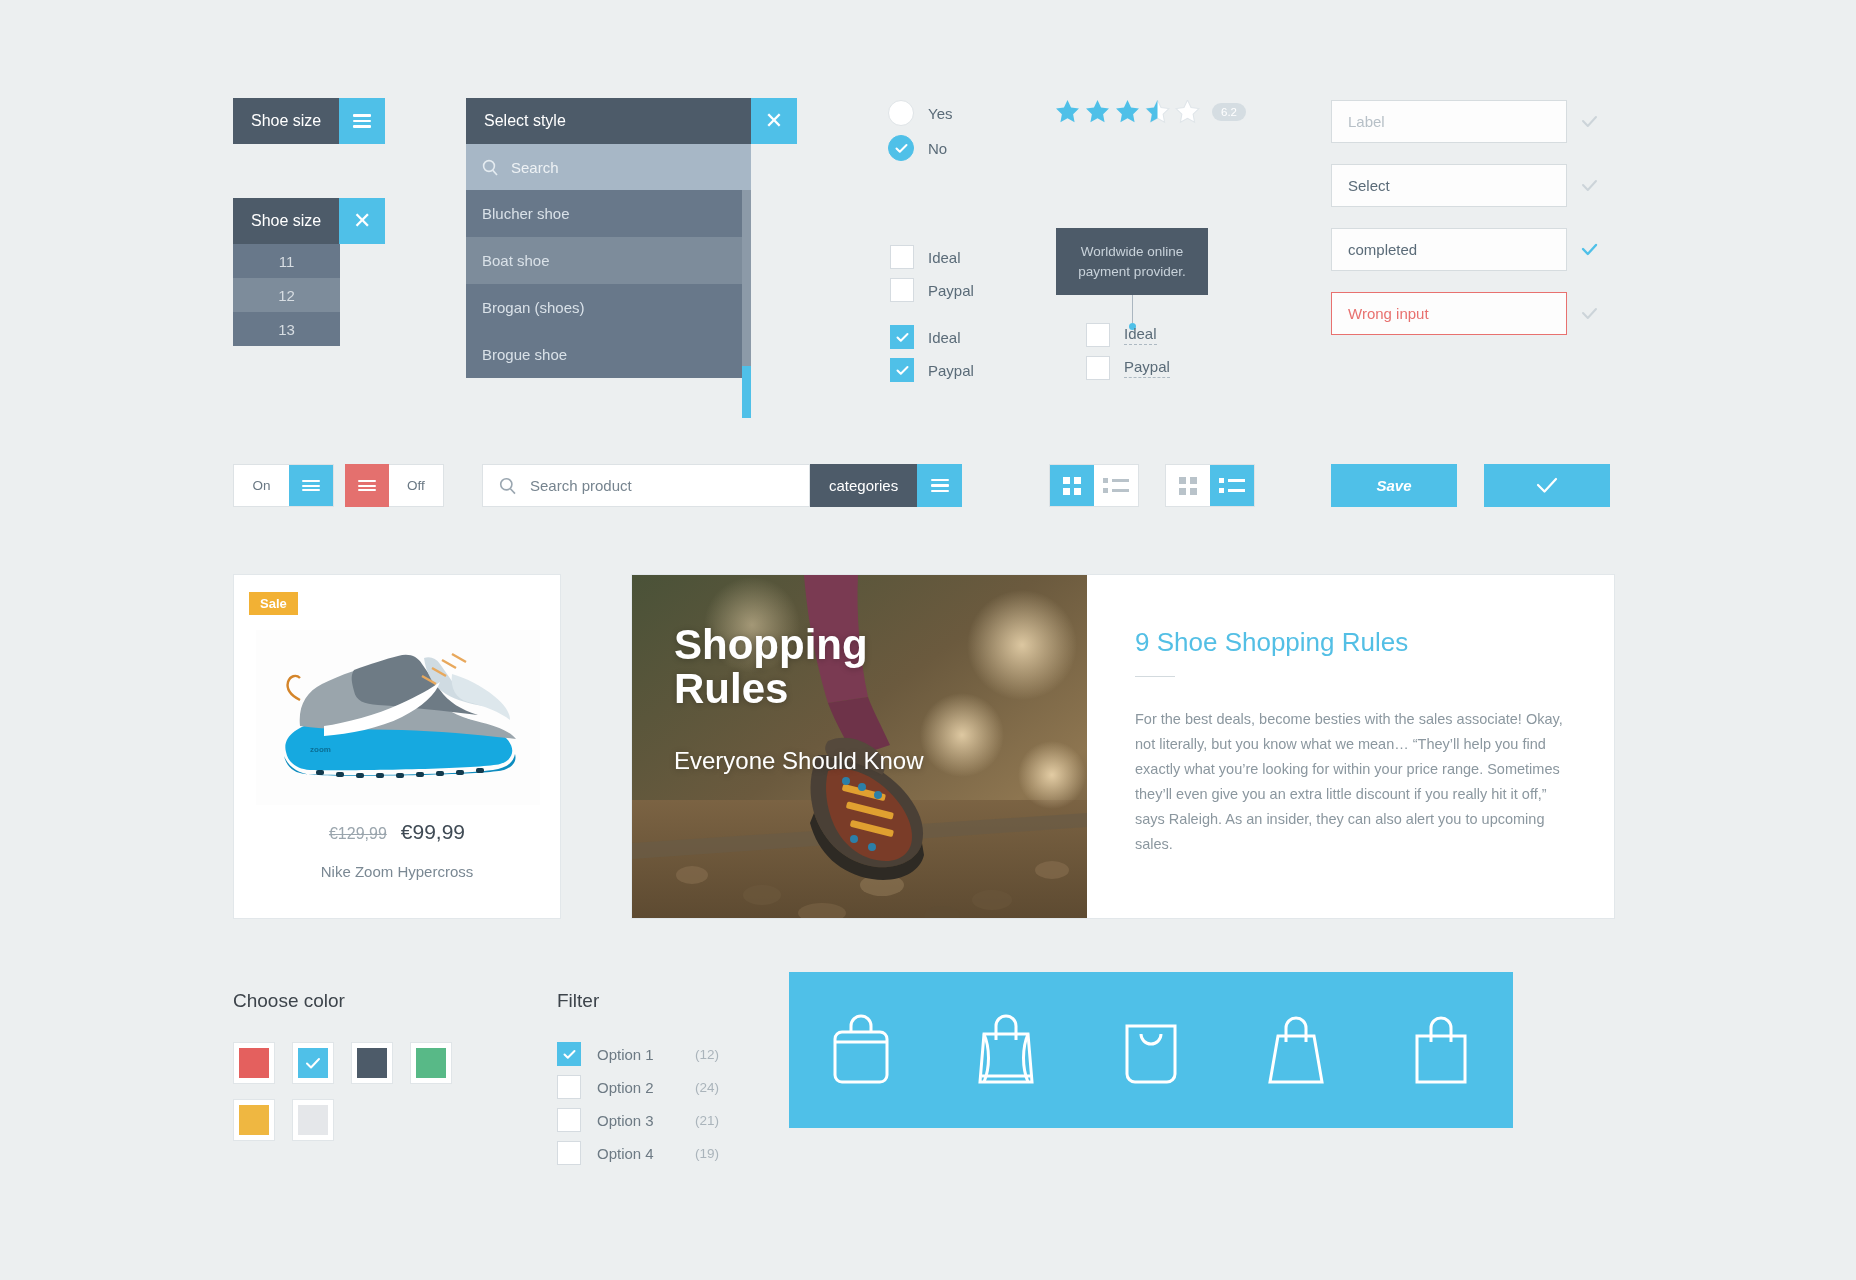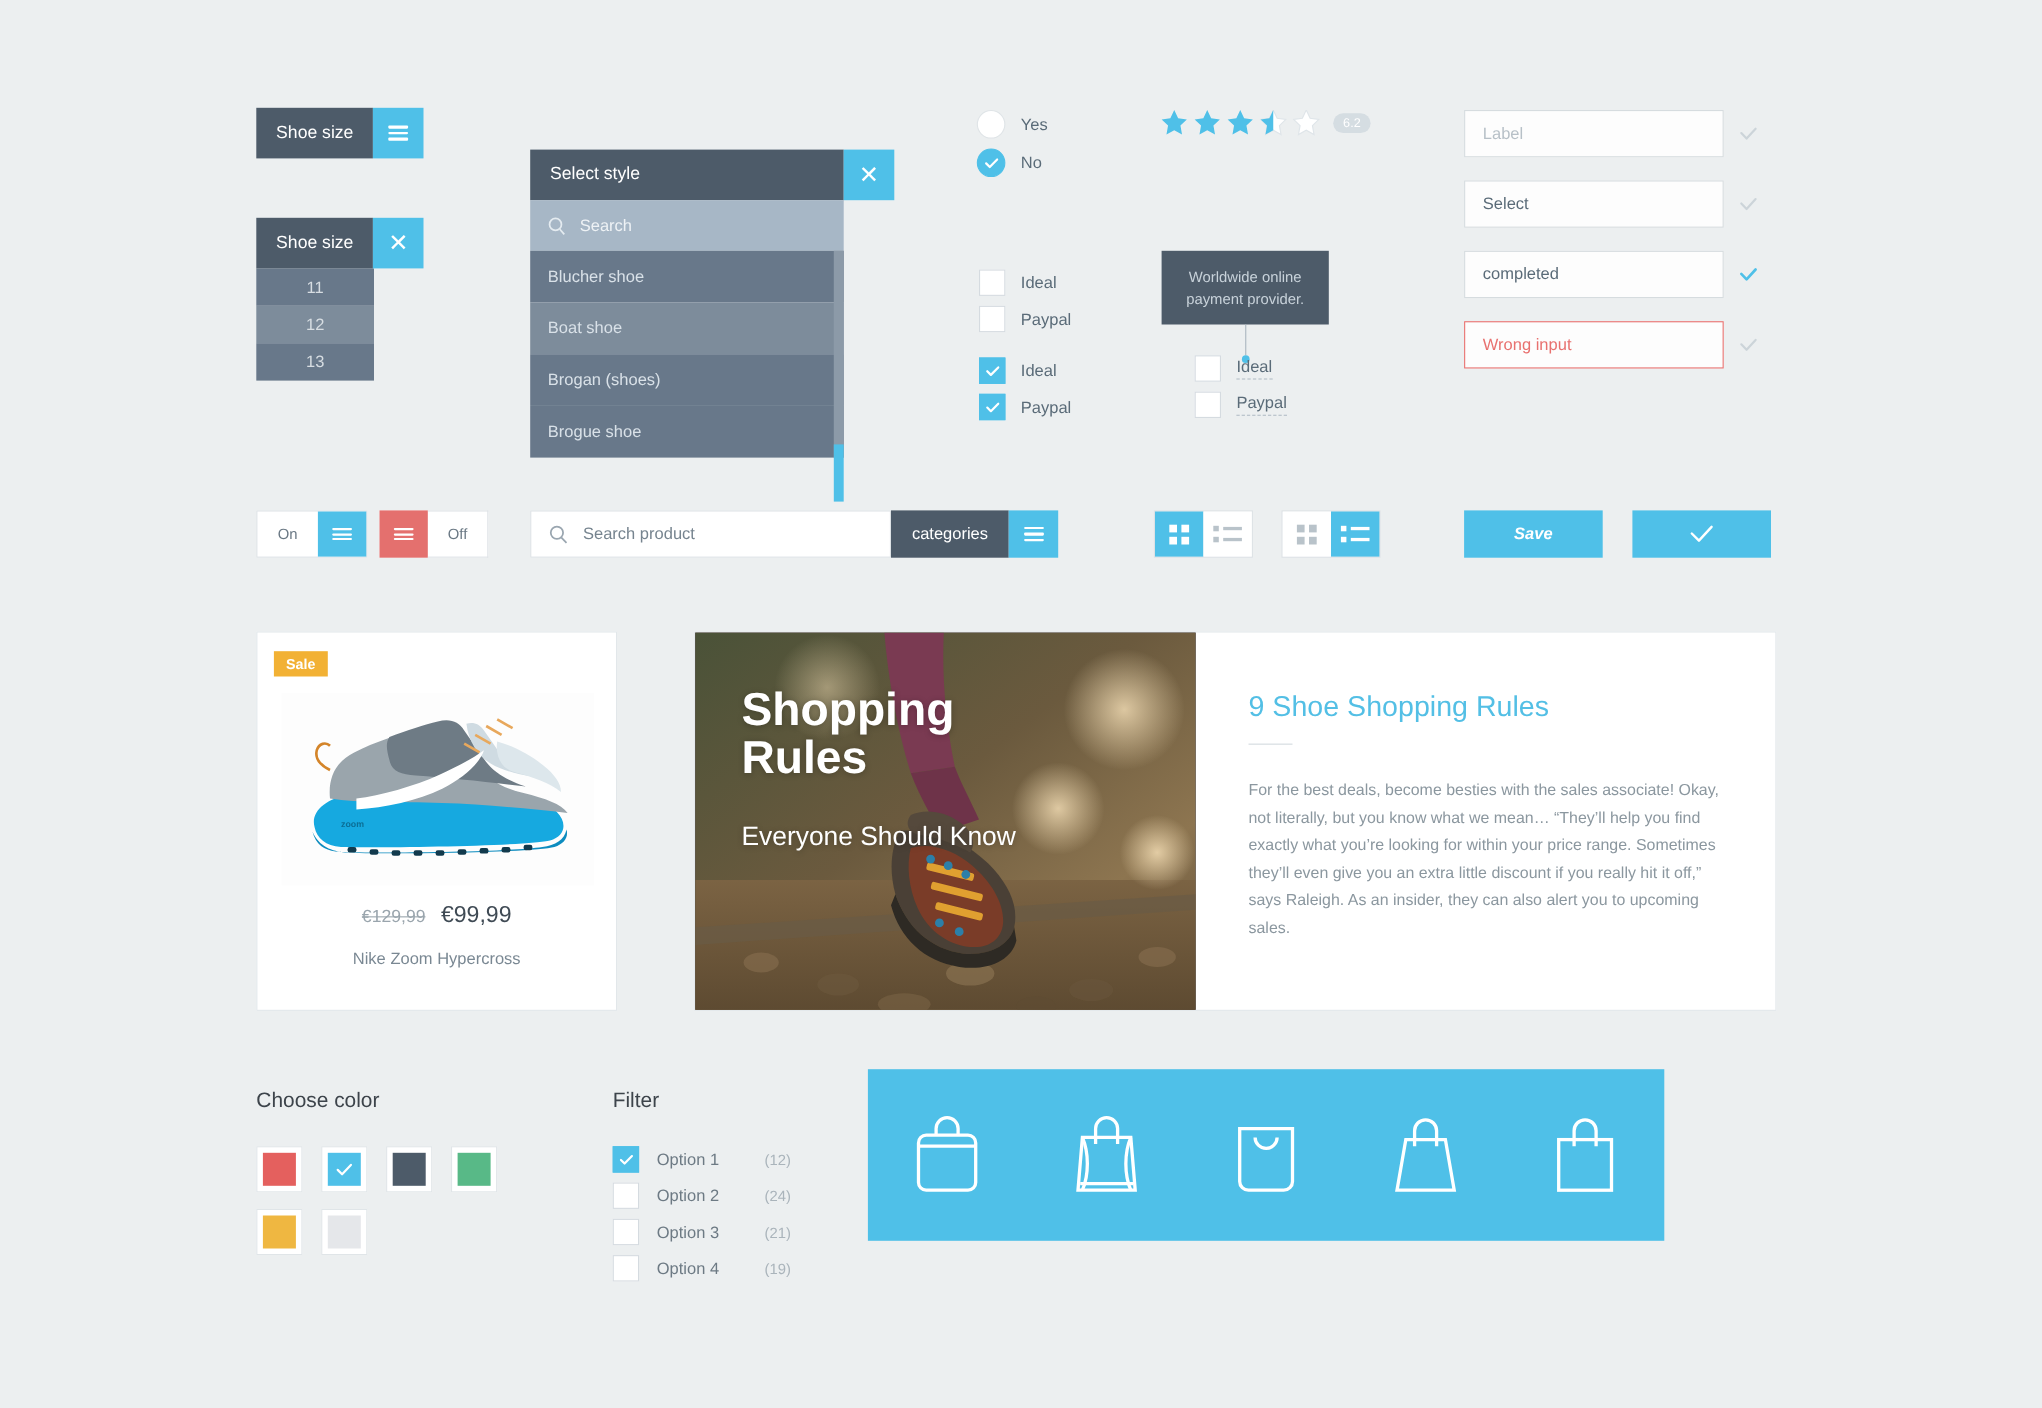--- a/index.html
+++ b/index.html
@@ -255,21 +255,21 @@
           <span class="xmark">✕</span>
         </div>
     </div>
     <div class="size-list">
       <div class="size-row">11</div>
       <div class="size-row alt">12</div>
       <div class="size-row">13</div>
     </div>
   </div>
 
-  <div class="abs" style="left:482px; top:98px;margin-top:38px;">
+  <div class="abs" style="left:466px; top:98px;">
     <div class="dd-head" style="width:331px;">
       <div class="dd-title" style="flex:1;">Select style</div>
       <div class="dd-btn">
           <span class="xmark">✕</span>
         </div>
     </div>
     <div class="sel-panel">
       <div class="sel-search">
         <svg width="17" height="17" viewBox="0 0 17 17">
           <circle cx="7" cy="7" r="5.4" fill="none" stroke="#e4ebf0" stroke-width="1.6"></circle>

